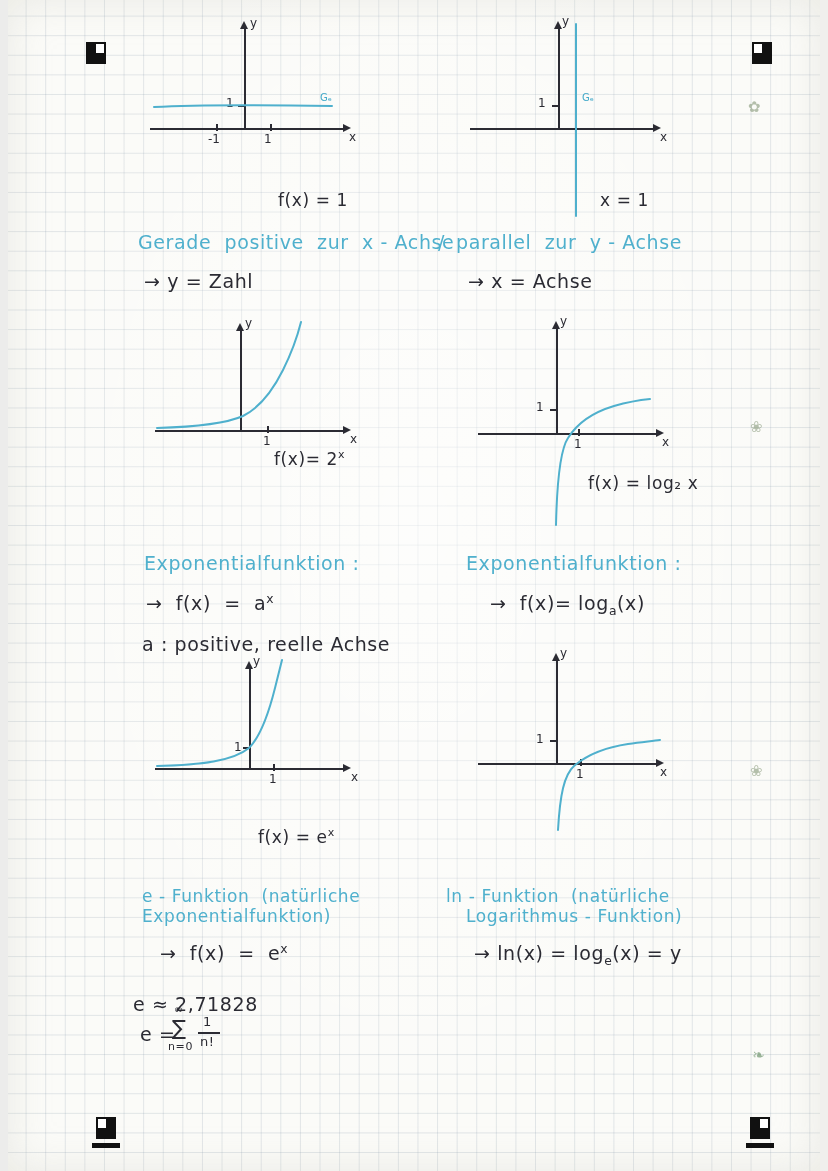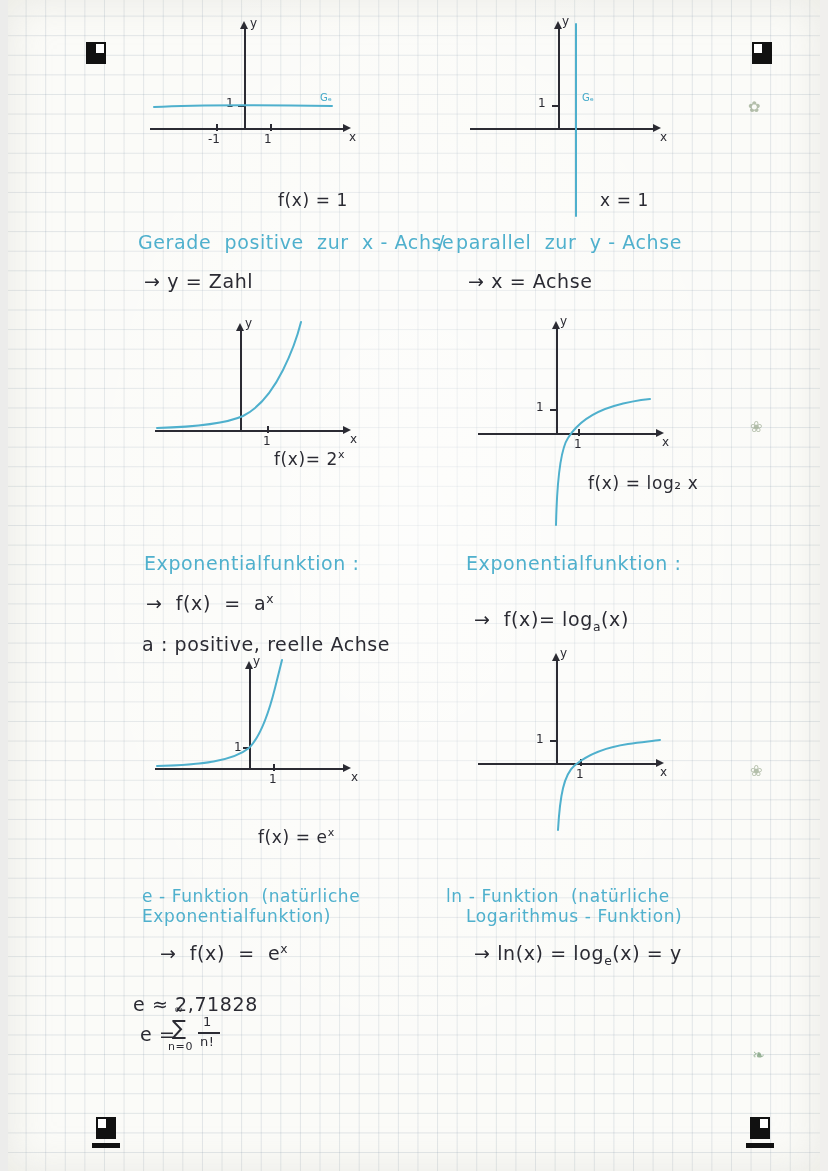--- a/index.html
+++ b/index.html
@@ -181,21 +181,21 @@
     <path d="M78,205 C79,160 82,130 90,118 C100,102 116,92 136,86 C150,82 162,80 172,79" stroke="#4fb0cd" stroke-width="2" fill="none" stroke-linecap="round"></path>
   </svg>
 </div>
 <div class="hw ink-dark sz-md" style="left:588px;top:473px;">f(x) = log₂ x</div>
 
 <div class="hw ink-blue sz-lg" style="left:144px;top:552px;">Exponentialfunktion :</div>
 <div class="hw ink-dark sz-lg" style="left:146px;top:592px;"><span>→  f(x)  =  a</span><sup>x</sup></div>
 <div class="hw ink-dark sz-lg" style="left:142px;top:633px;">a : positive, reelle Achse</div>
 
 <div class="hw ink-blue sz-lg" style="left:466px;top:552px;">Exponentialfunktion :</div>
-<div class="hw ink-dark sz-lg" style="left:474px;top:592px;margin-top:16px;"><span>→  f(x)= log</span><sub>a</sub><span>(x)</span></div>
+<div class="hw ink-dark sz-lg" style="left:490px;top:592px;"><span>→  f(x)= log</span><sub>a</sub><span>(x)</span></div>
 
 <div class="graph" style="left:155px;top:660px;width:215px;height:140px;">
   <div class="axis h" style="left:0px;top:108px;width:190px;"></div>
   <div class="arrow right" style="left:188px;top:104px;"></div>
   <div class="axis v" style="left:94px;top:8px;height:100px;"></div>
   <div class="arrow up" style="left:90px;top:1px;"></div>
   <div class="lbl" style="left:196px;top:110px;">x</div>
   <div class="lbl" style="left:98px;top:-6px;">y</div>
   <div class="tick h" style="left:88px;top:87px;"></div>
   <div class="lbl" style="left:79px;top:80px;">1</div>

